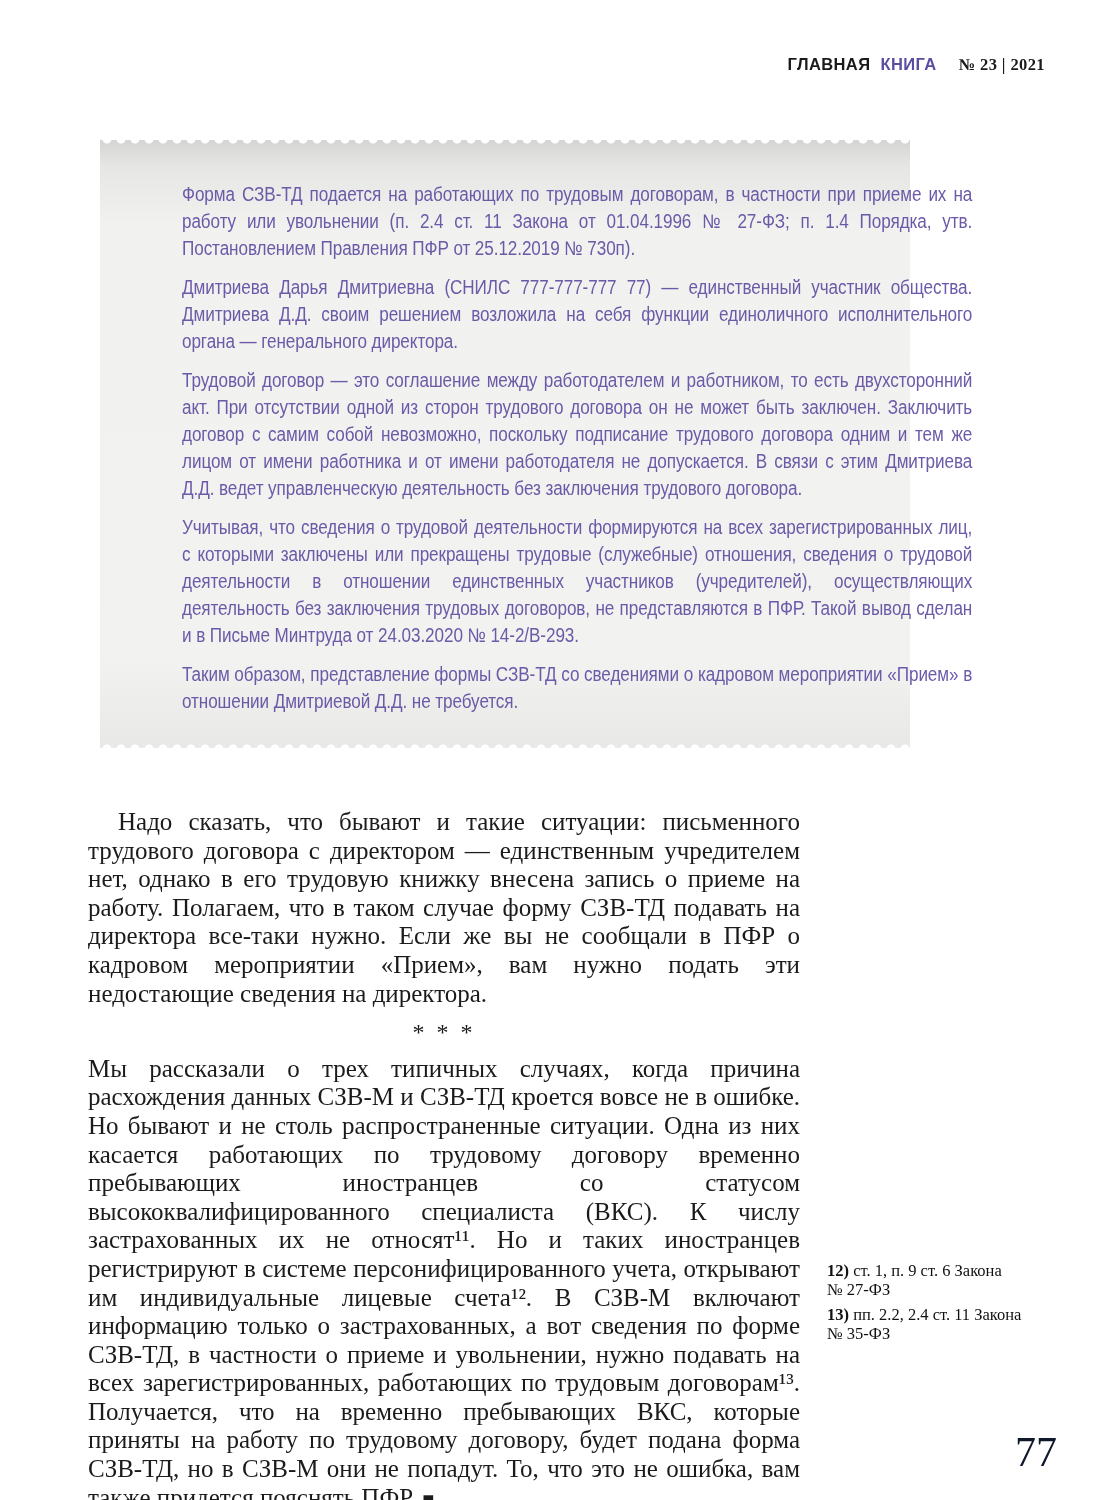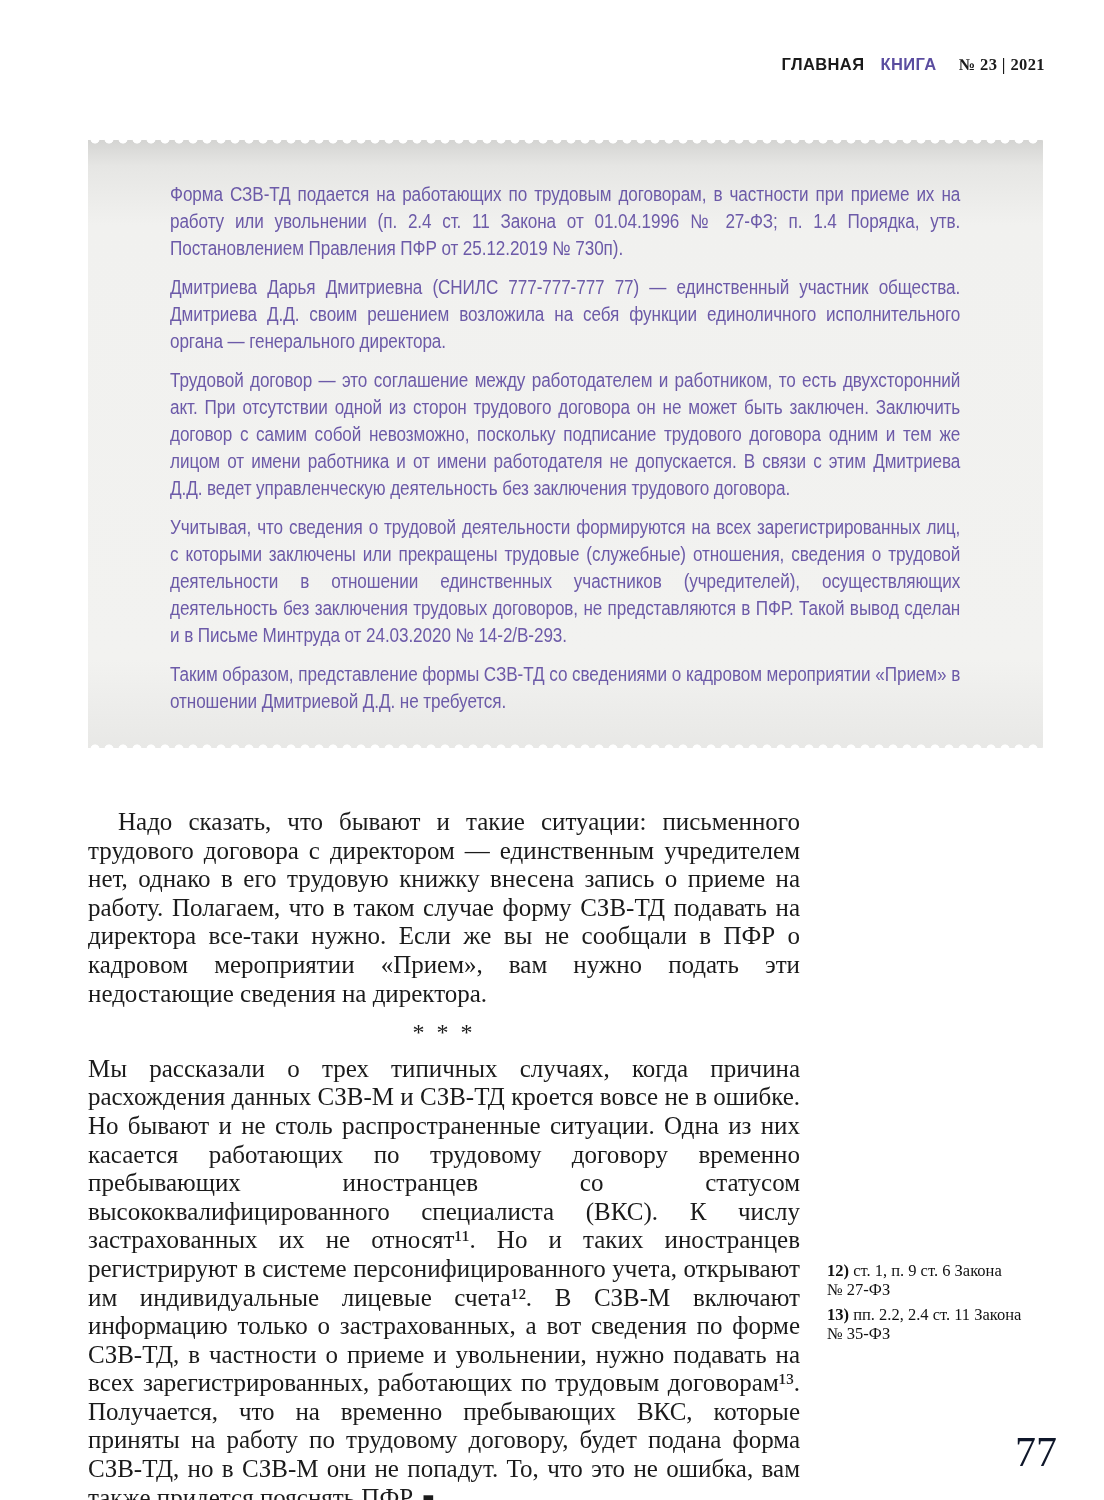--- a/index.html
+++ b/index.html
@@ -18,34 +18,34 @@
     position: absolute;
     top: 55px;
     right: 59px;
     white-space: nowrap;
     font-size: 16.5px;
     font-weight: bold;
     letter-spacing: 0.4px;
   }
   .header .brand { font-family: "Liberation Sans", sans-serif; }
   .h-black { color: #1a1a1a; }
-  .h-purple { color: #5b4da0; margin-left: 16px; }
+  .h-purple { color: #5b4da0; margin-left: 10px; }
   .h-issue {
     font-family: "Liberation Serif", serif;
     color: #1a1a1a;
     margin-left: 22px;
     font-weight: bold;
   }
 
   
   .quote-box {
     position: absolute;
-    left: 88px;
+    left: 100px;
     top: 140px;
-    width: 955px;
+    width: 810px;
     height: 608px;
     background: linear-gradient(to bottom,
       #d4d4d2 0px, #e6e6e4 26px, #f1f1ef 85px,
       #f2f2f0 520px, #e8e8e6 608px);
   }
   .quote-box::before {
     content: "";
     position: absolute;
     top: -1px; left: 0; right: 0; height: 7px;
     background-image: radial-gradient(circle at 7px 0px, #ffffff 4.2px, rgba(255,255,255,0) 4.9px);

